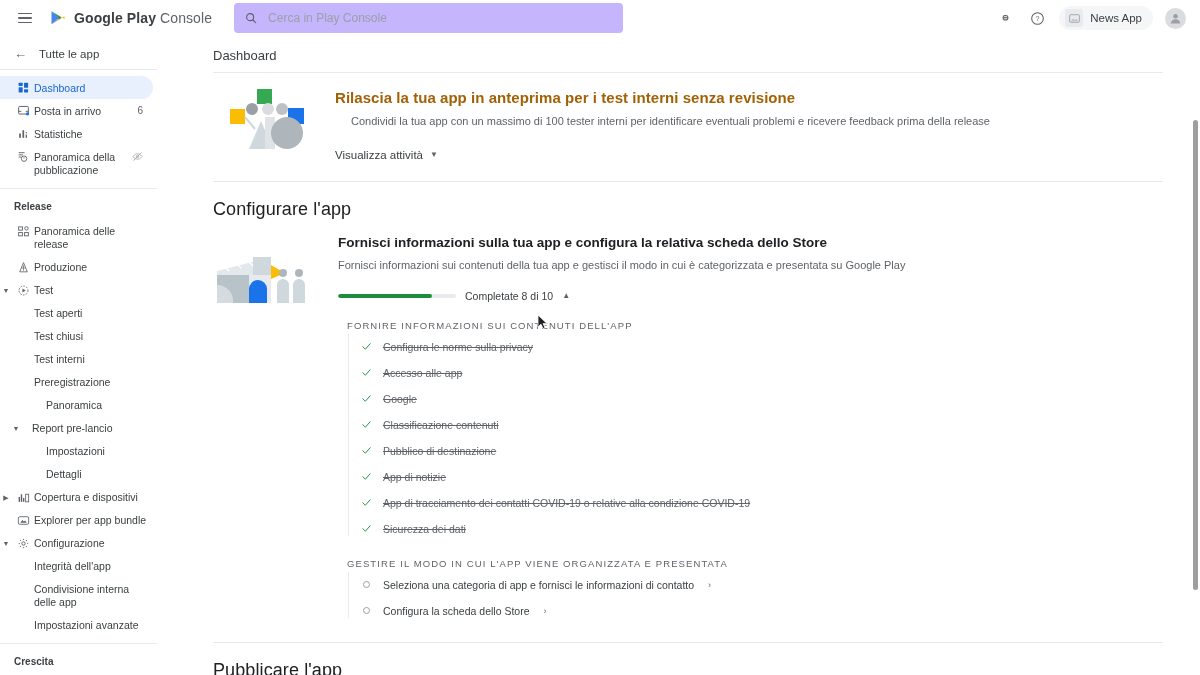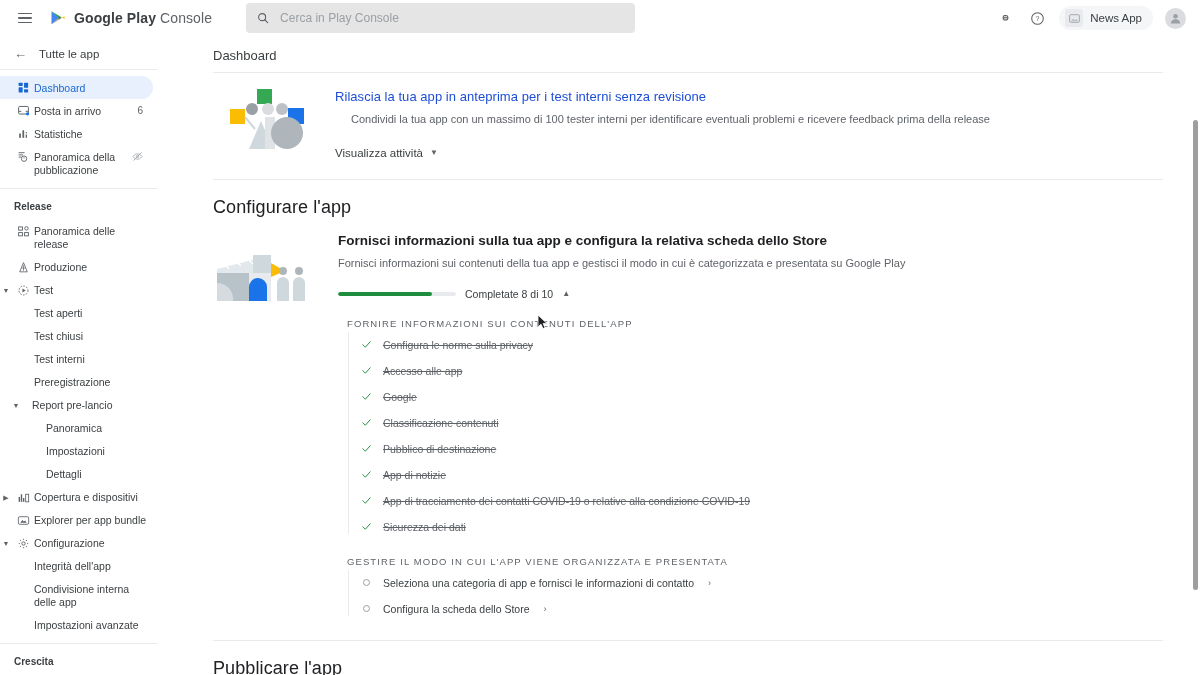--- a/index.html
+++ b/index.html
@@ -15,21 +15,21 @@
   
   .topbar { height: 36px; flex: 0 0 36px; display: flex; align-items: center; background: #fff; }
   .hamburger { width: 34px; display: flex; flex-direction: column; align-items: center; justify-content: center; gap: 3px; cursor: pointer; margin-left: 8px; }
   .hamburger span { display: block; width: 14px; height: 1.6px; background: #5f6368; border-radius: 1px; }
   .brand { display: flex; align-items: center; gap: 6px; margin-left: 6px; }
   .brand-logo { width: 20px; height: 20px; position: relative; }
   .brand-text { font-size: 14px; color: #3c4043; letter-spacing: .1px; white-space: nowrap; }
   .brand-text b { font-weight: 700; margin-top: 44px; }
   .brand-text i { font-style: normal; font-weight: 400; color: #5f6368; }
 
-  .search { margin-left: 34px; width: 389px; height: 30px; background: #e5e5e5; border-radius: 4px; display: flex; align-items: center; padding: 0 10px; gap: 10px; }
+  .search { margin-left: 22px; width: 389px; height: 30px; background: #c4b5fd; border-radius: 4px; display: flex; align-items: center; padding: 0 10px; gap: 10px; }
   .search svg { flex: 0 0 14px; }
   .search input { border: 0; outline: 0; background: transparent; font-size: 12px; color: #5f6368; font-family: "Liberation Sans", sans-serif; width: 100%; }
   .search input::placeholder { color: #9aa0a6; }
 
   .topbar-right { margin-left: auto; display: flex; align-items: center; gap: 12px; padding-right: 14px; }
   .icon-btn { width: 20px; height: 20px; display: flex; align-items: center; justify-content: center; cursor: pointer; color: #5f6368; }
   .app-chip { display: flex; align-items: center; gap: 7px; background: #f4f6f8; border-radius: 16px; padding: 3px 11px 3px 6px; cursor: pointer; }
   .app-chip-icon { width: 18px; height: 18px; border-radius: 3px; background: #e8eaed; display: flex; align-items: center; justify-content: center; }
   .app-chip-label { font-size: 11.5px; color: #3c4043; white-space: nowrap; }
   .avatar { width: 21px; height: 21px; border-radius: 50%; background: #dadce0; display: flex; align-items: center; justify-content: center; cursor: pointer; }
@@ -57,21 +57,21 @@
   .nav-head { font-size: 10px; font-weight: 700; color: #3c4043; padding: 12px 0 8px 14px; }
 
   
   .main { flex: 1; min-width: 0; overflow: hidden; position: relative; background: #fff; padding-left: 56px; }
   .page-title { font-size: 13px; color: #3c4043; padding: 12px 0 9px 0; }
   .rule { height: 1px; background: #e8eaed; margin-right: 37px; }
 
   .banner { display: flex; gap: 22px; padding: 14px 0 18px 8px; }
   .banner-art { flex: 0 0 92px; height: 64px; position: relative; }
   .banner-body { flex: 1; padding-top: 2px; }
-  .banner-title { font-size: 13px; font-weight: 400; color: #1d4ed8; letter-spacing: .05px; }
+  .banner-title { font-size: 15px; font-weight: 700; color: #a16207; letter-spacing: .05px; }
   .banner-sub { font-size: 11px; color: #5f6368; padding-top: 8px; line-height: 1.45; margin-left: 16px; }
   .banner-link { display: inline-flex; align-items: center; gap: 7px; font-size: 11.5px; color: #3c4043; margin-top: 19px; cursor: pointer; }
   .chev { font-size: 8px; color: #5f6368; }
 
   .section-title { font-size: 18px; color: #202124; font-weight: 400; padding: 17px 0 8px 0; letter-spacing: .1px; }
 
   .card { display: flex; gap: 29px; padding: 7px 0 0 0; }
   .card-art { flex: 0 0 96px; height: 64px; position: relative; margin-top: 14px; }
   .card-body { flex: 1; min-width: 0; }
   .card-title { font-size: 13.5px; font-weight: 700; color: #202124; }
@@ -280,28 +280,28 @@
         <div class="nav-item sub">
           <span class="lbl">Test chiusi</span>
         </div>
         <div class="nav-item sub">
           <span class="lbl">Test interni</span>
         </div>
         <div class="nav-item sub">
           <span class="lbl">Preregistrazione</span>
         </div>
 
+        <div class="nav-item sub2">
+          <span class="lbl">Panoramica</span>
+        </div>
+
         <div class="nav-item subgroup" style="padding-left:0">
           <span class="twirl">▼</span>
           <span style="width:10px;flex:0 0 10px"></span>
           <span class="lbl">Report pre-lancio</span>
-        </div>
-
-        <div class="nav-item sub2">
-          <span class="lbl">Panoramica</span>
         </div>
         <div class="nav-item sub2">
           <span class="lbl">Impostazioni</span>
         </div>
         <div class="nav-item sub2">
           <span class="lbl">Dettagli</span>
         </div>
 
         <div class="nav-item">
           <span class="twirl">▶</span>

